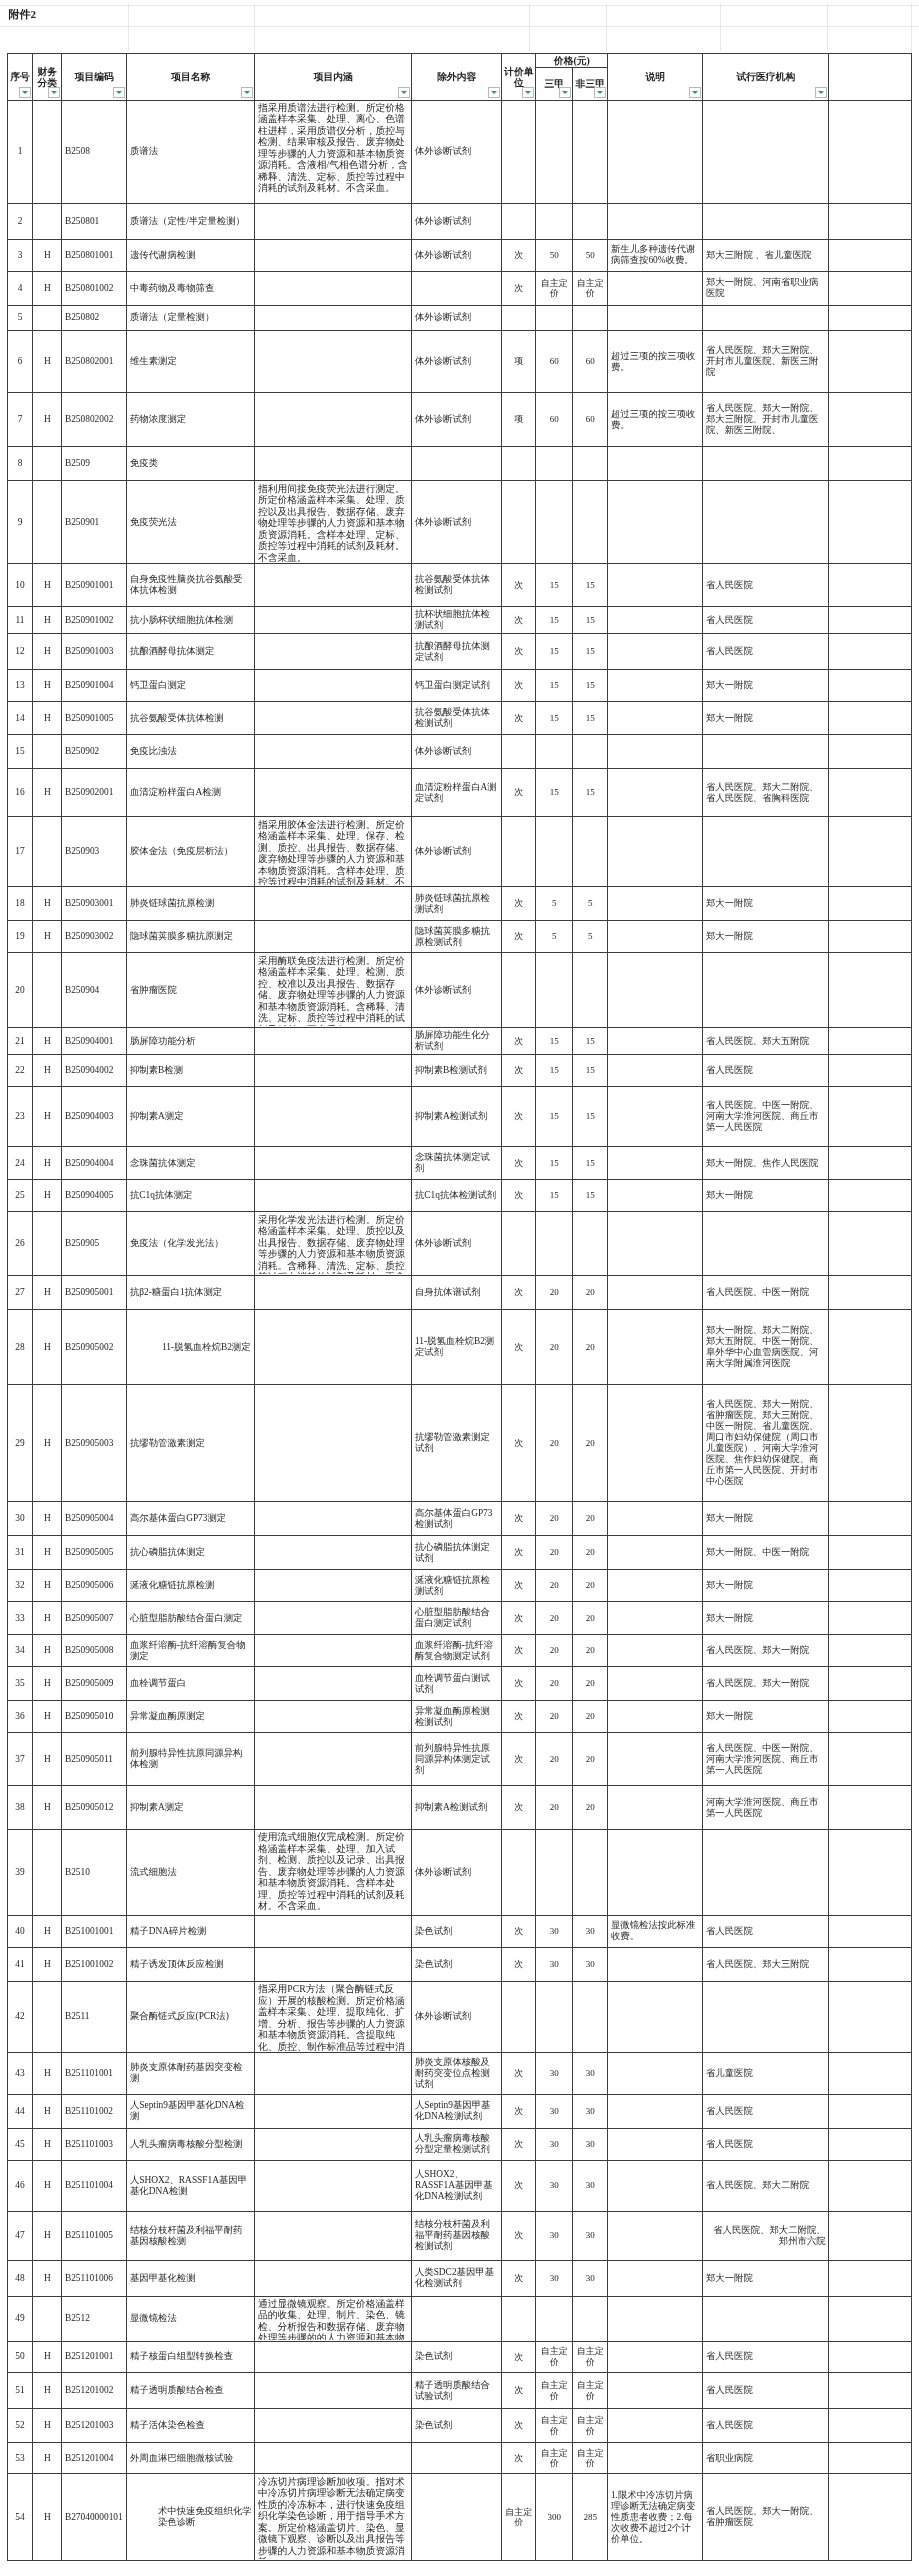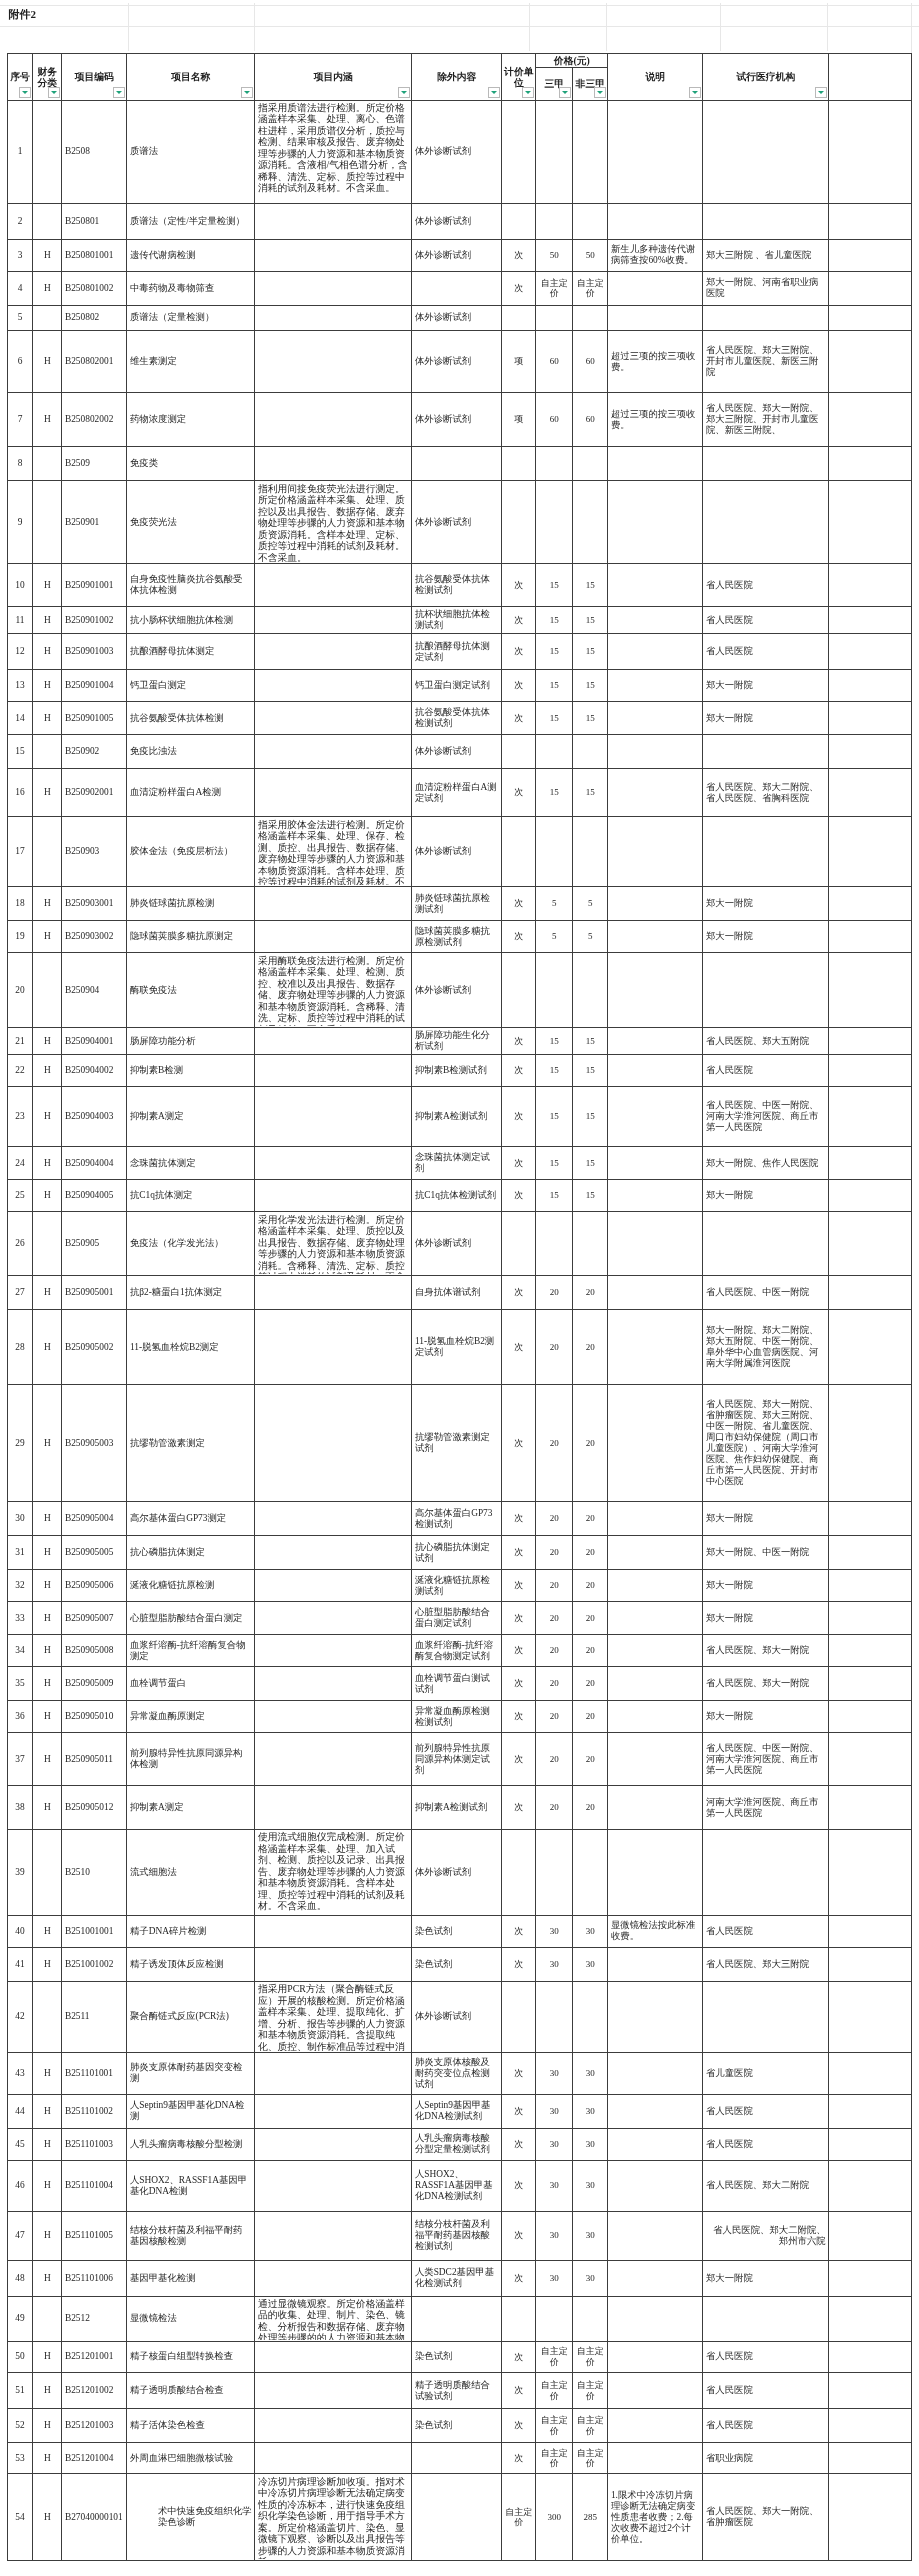--- a/index.html
+++ b/index.html
@@ -792,21 +792,21 @@
           <td class="c-no ctr">
             <div class="cw" style="height: 71px;">20</div>
           </td>
           <td class="c-fin ctr">
             <div class="cw" style="height: 71px;"></div>
           </td>
           <td class="c-code">
             <div class="cw" style="height: 71px;">B250904</div>
           </td>
           <td class="c-name">
-            <div class="cw" style="height: 71px;">酶联免疫法</div>
+            <div class="cw" style="height: 71px;">省肿瘤医院</div>
           </td>
           <td class="c-content">
             <div class="cw" style="height: 71px;">采用酶联免疫法进行检测。所定价格涵盖样本采集、处理、检测、质控、校准以及出具报告、数据存储、废弃物处理等步骤的人力资源和基本物质资源消耗。含稀释、清洗、定标、质控等过程中消耗的试剂及耗材。不含采血。</div>
           </td>
           <td class="c-excl">
             <div class="cw" style="height: 71px;">体外诊断试剂</div>
           </td>
           <td class="c-unit ctr">
             <div class="cw" style="height: 71px;"></div>
           </td>
@@ -1080,21 +1080,21 @@
           <td class="c-no ctr">
             <div class="cw" style="height: 71px;">28</div>
           </td>
           <td class="c-fin ctr">
             <div class="cw" style="height: 71px;">H</div>
           </td>
           <td class="c-code">
             <div class="cw" style="height: 71px;">B250905002</div>
           </td>
           <td class="c-name">
-            <div class="cw" style="height: 71px;">11-脱氢血栓烷B2测定</div>
+            <div class="cw" style="height: 71px; margin-left: 32px;">11-脱氢血栓烷B2测定</div>
           </td>
           <td class="c-content">
             <div class="cw" style="height: 71px;"></div>
           </td>
           <td class="c-excl">
             <div class="cw" style="height: 71px;">11-脱氢血栓烷B2测定试剂</div>
           </td>
           <td class="c-unit ctr">
             <div class="cw" style="height: 71px;">次</div>
           </td>

